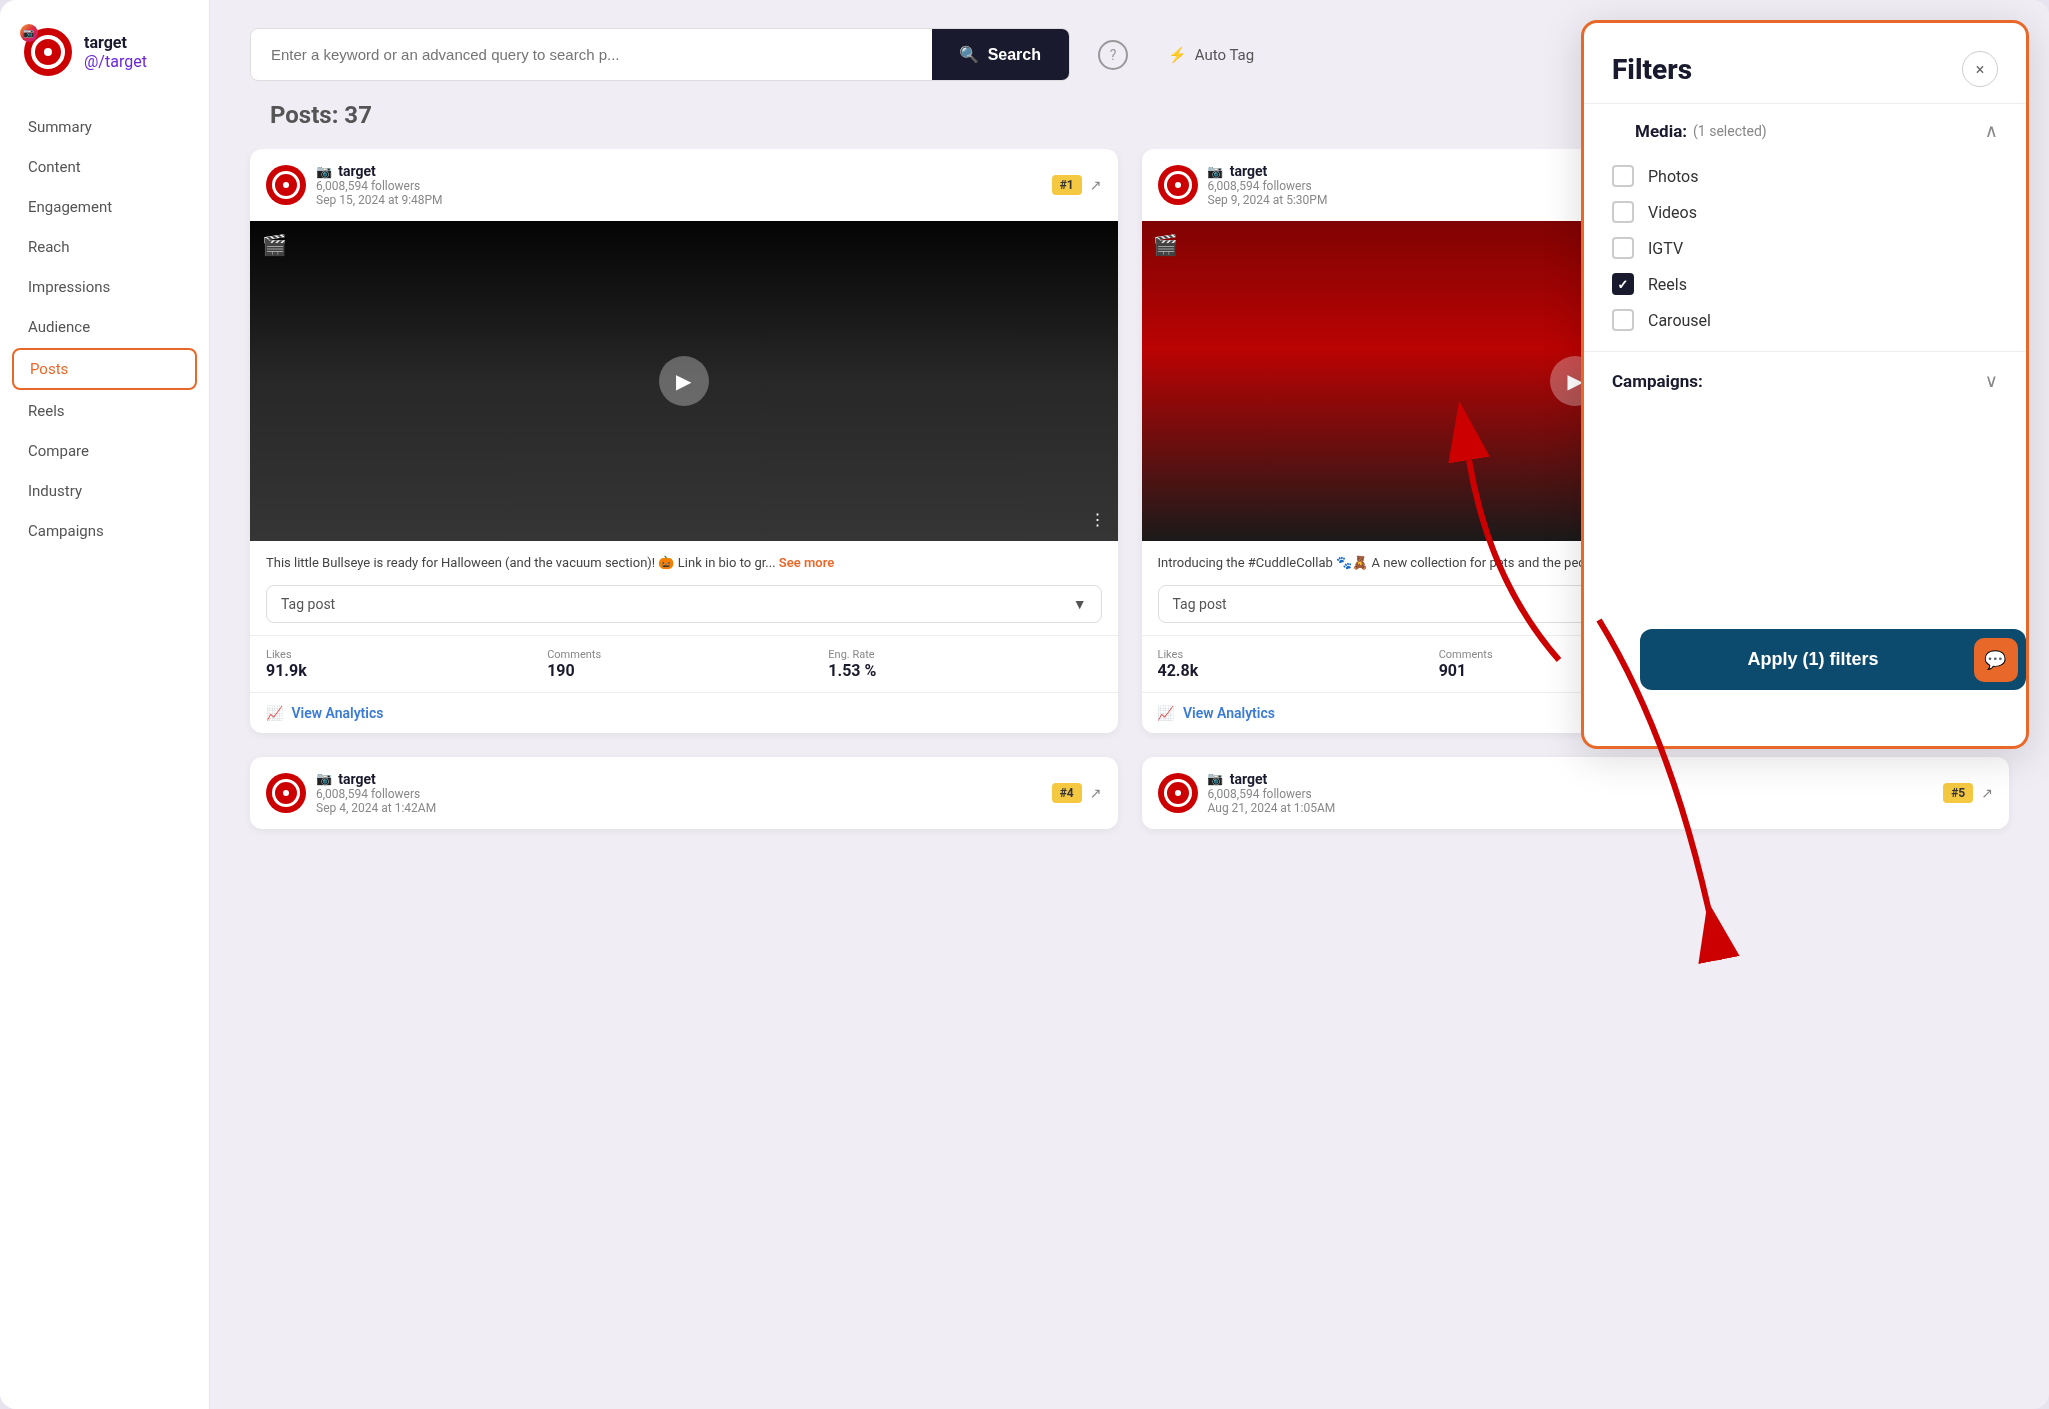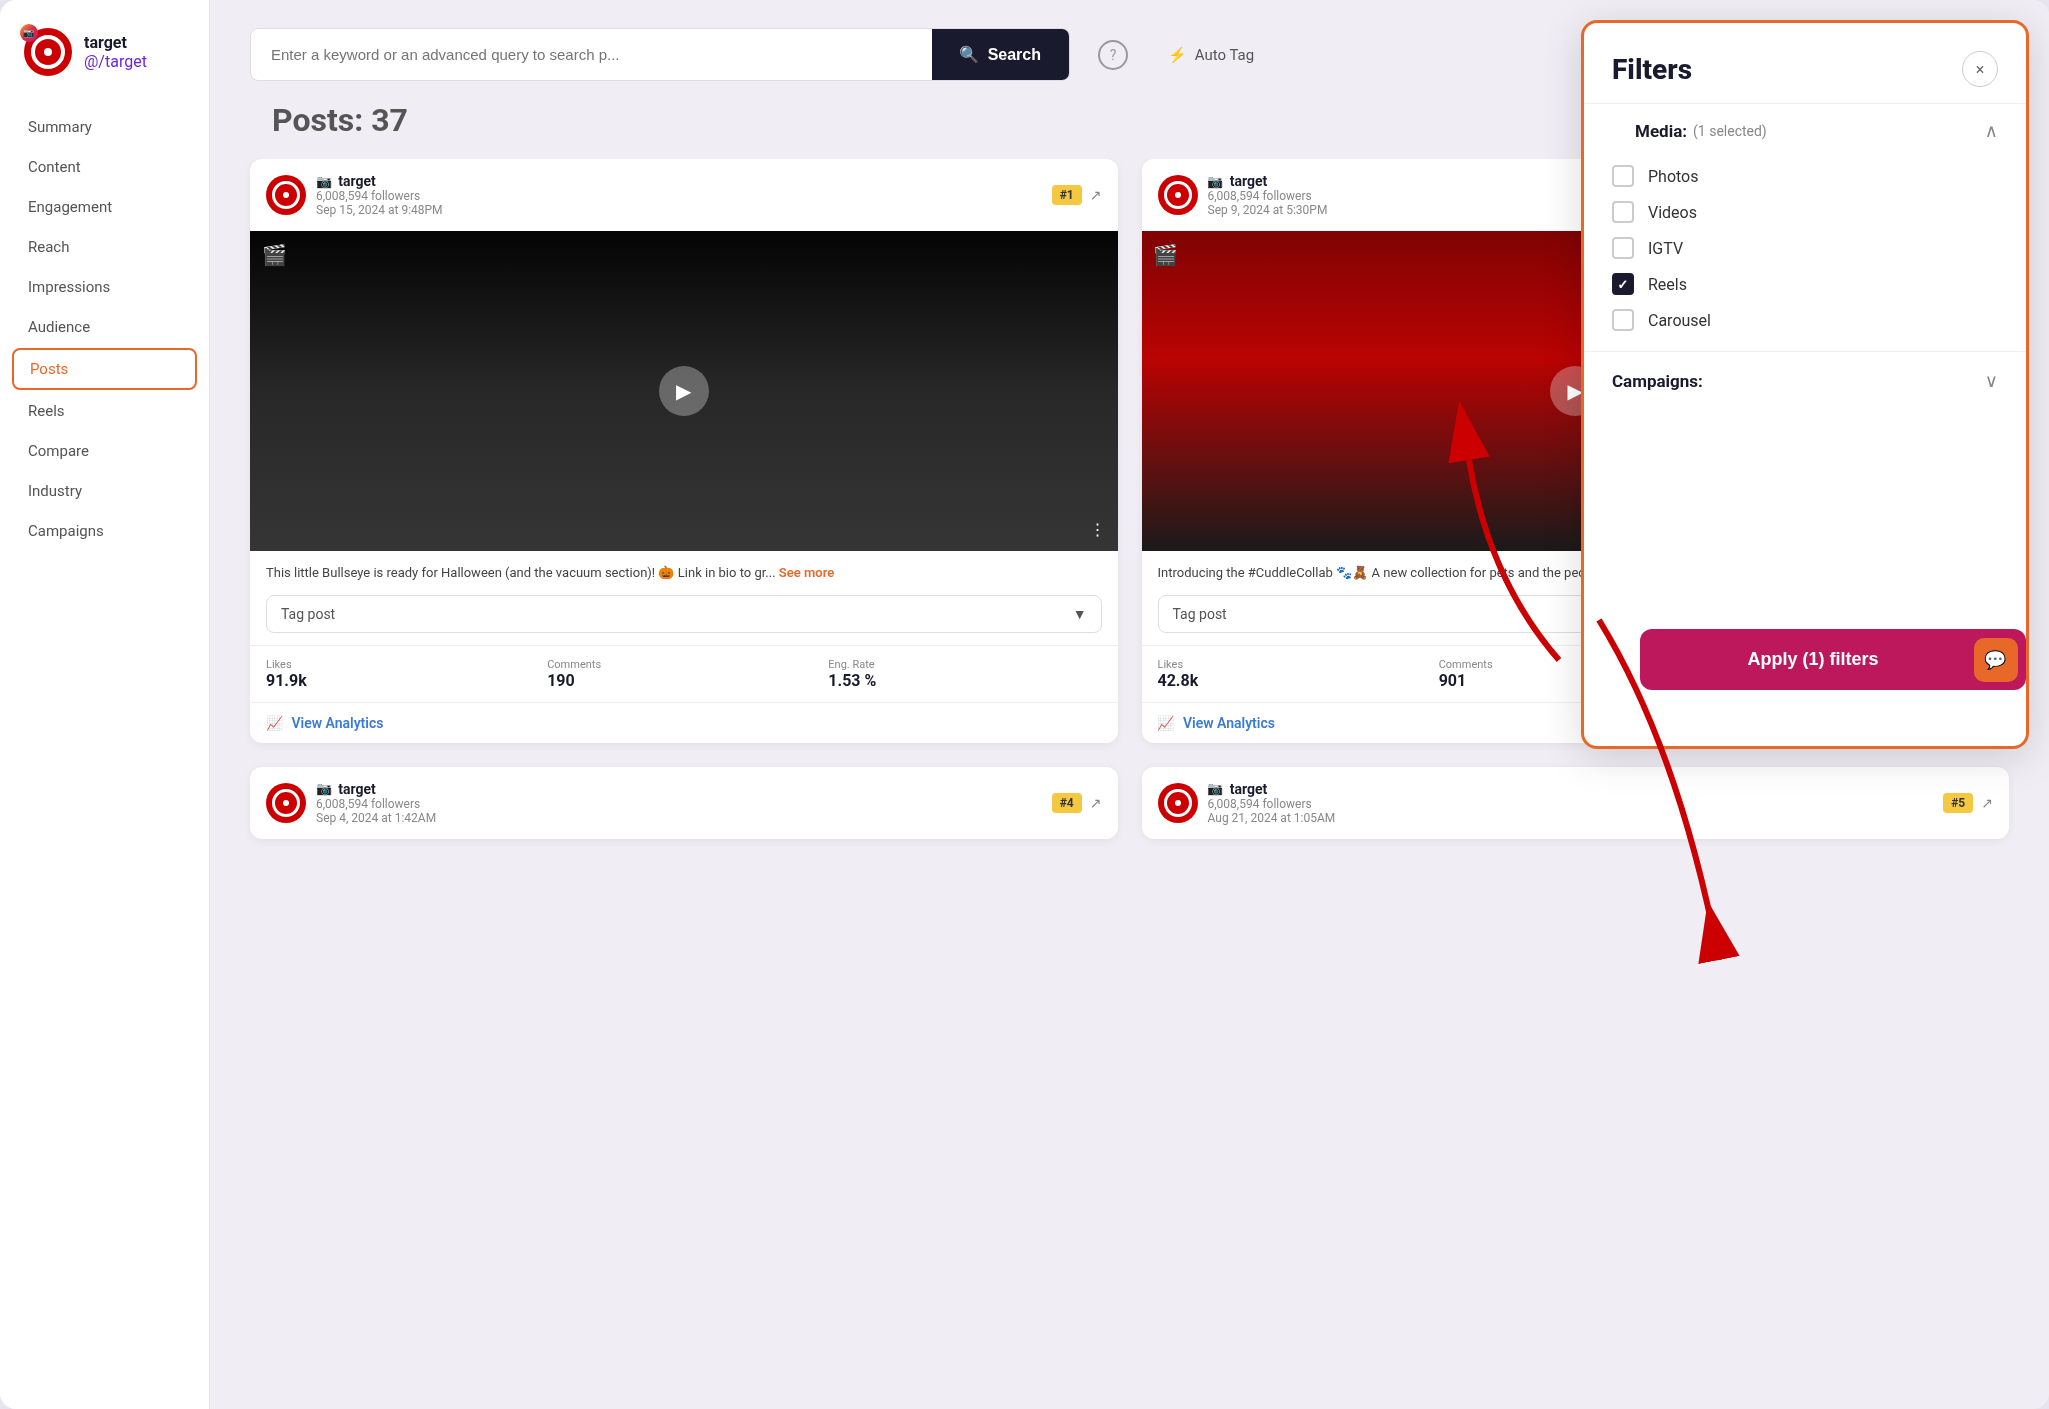--- a/index.html
+++ b/index.html
@@ -193,25 +193,24 @@
       display: flex;
       align-items: center;
       gap: 8px;
       color: #555;
       font-size: 15px;
       cursor: pointer;
       padding: 8px 12px;
     }
 
     .posts-header {
-      padding: 0 40px 20px 22px;
-      font-size: 32px;
+      padding: 0 40px 20px 60px;
+      font-size: 24px;
       font-weight: 700;
       color: #555;
-      margin-left: 40px;
     }
 
     
     .posts-grid {
       display: grid;
       grid-template-columns: repeat(2, 1fr);
       gap: 24px;
       padding: 0 40px 40px 40px;
       overflow-y: auto;
     }
@@ -755,21 +754,21 @@
       </div>
 
       <div class="filters-campaigns-section">
         <div class="filters-campaigns-header">
           <span class="filters-section-title">Campaigns:</span>
           <span style="color:#888;font-size:18px;">∨</span>
         </div>
       </div>
 
       <div style="padding: 20px 28px 28px 28px;">
-        <button class="filters-apply-btn" style="width:100%;position:relative;background:#be185d;color:#fff;border:none;border-radius:12px;padding:20px 60px 20px 20px;font-size:18px;font-weight:700;cursor:pointer;text-align:center;">
+        <button class="filters-apply-btn" style="width:100%;position:relative;background:#0c4a6e;color:#fff;border:none;border-radius:12px;padding:20px 60px 20px 20px;font-size:18px;font-weight:700;cursor:pointer;text-align:center;">
           <span>Apply  (1)  filters</span>
           <div style="position:absolute;right:8px;top:50%;transform:translateY(-50%);width:44px;height:44px;background:#e8682a;border-radius:10px;display:flex;align-items:center;justify-content:center;">
             <span style="color:#fff;font-size:18px;">💬</span>
           </div>
         </button>
       </div>
 
     </div>
 
     <svg style="position:absolute;top:380px;right:440px;width:200px;height:300px;z-index:200;pointer-events:none;">

